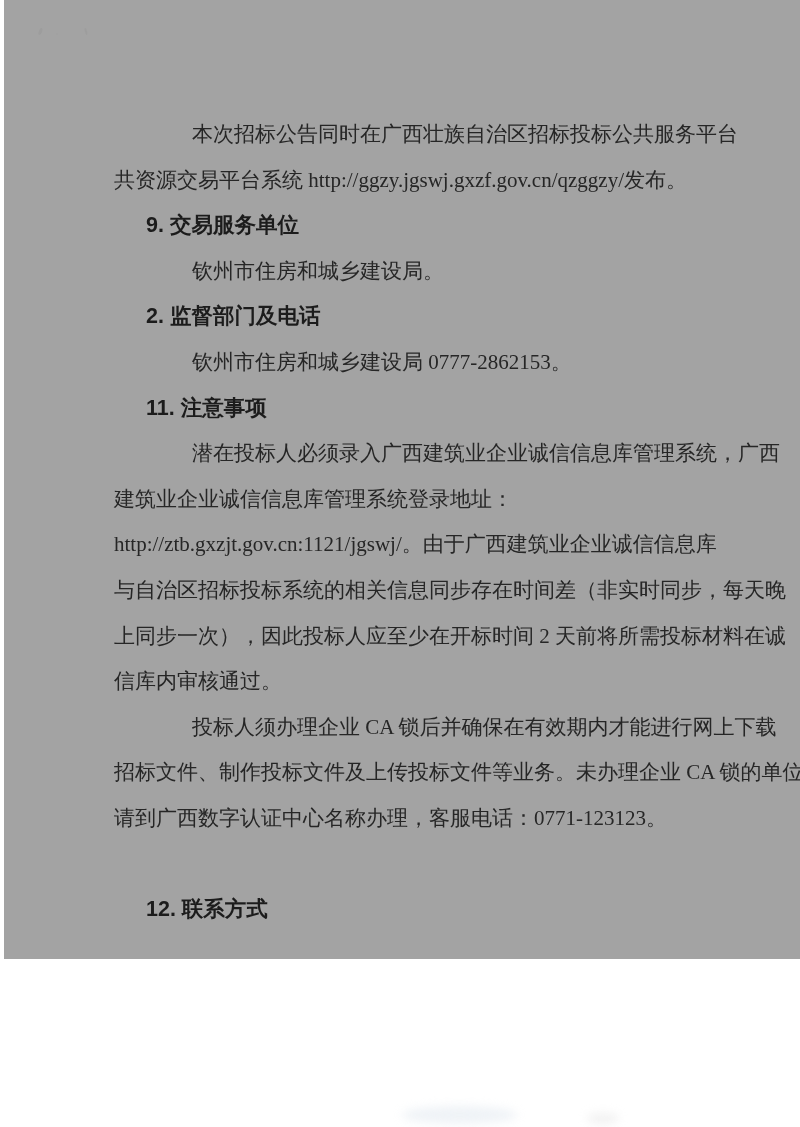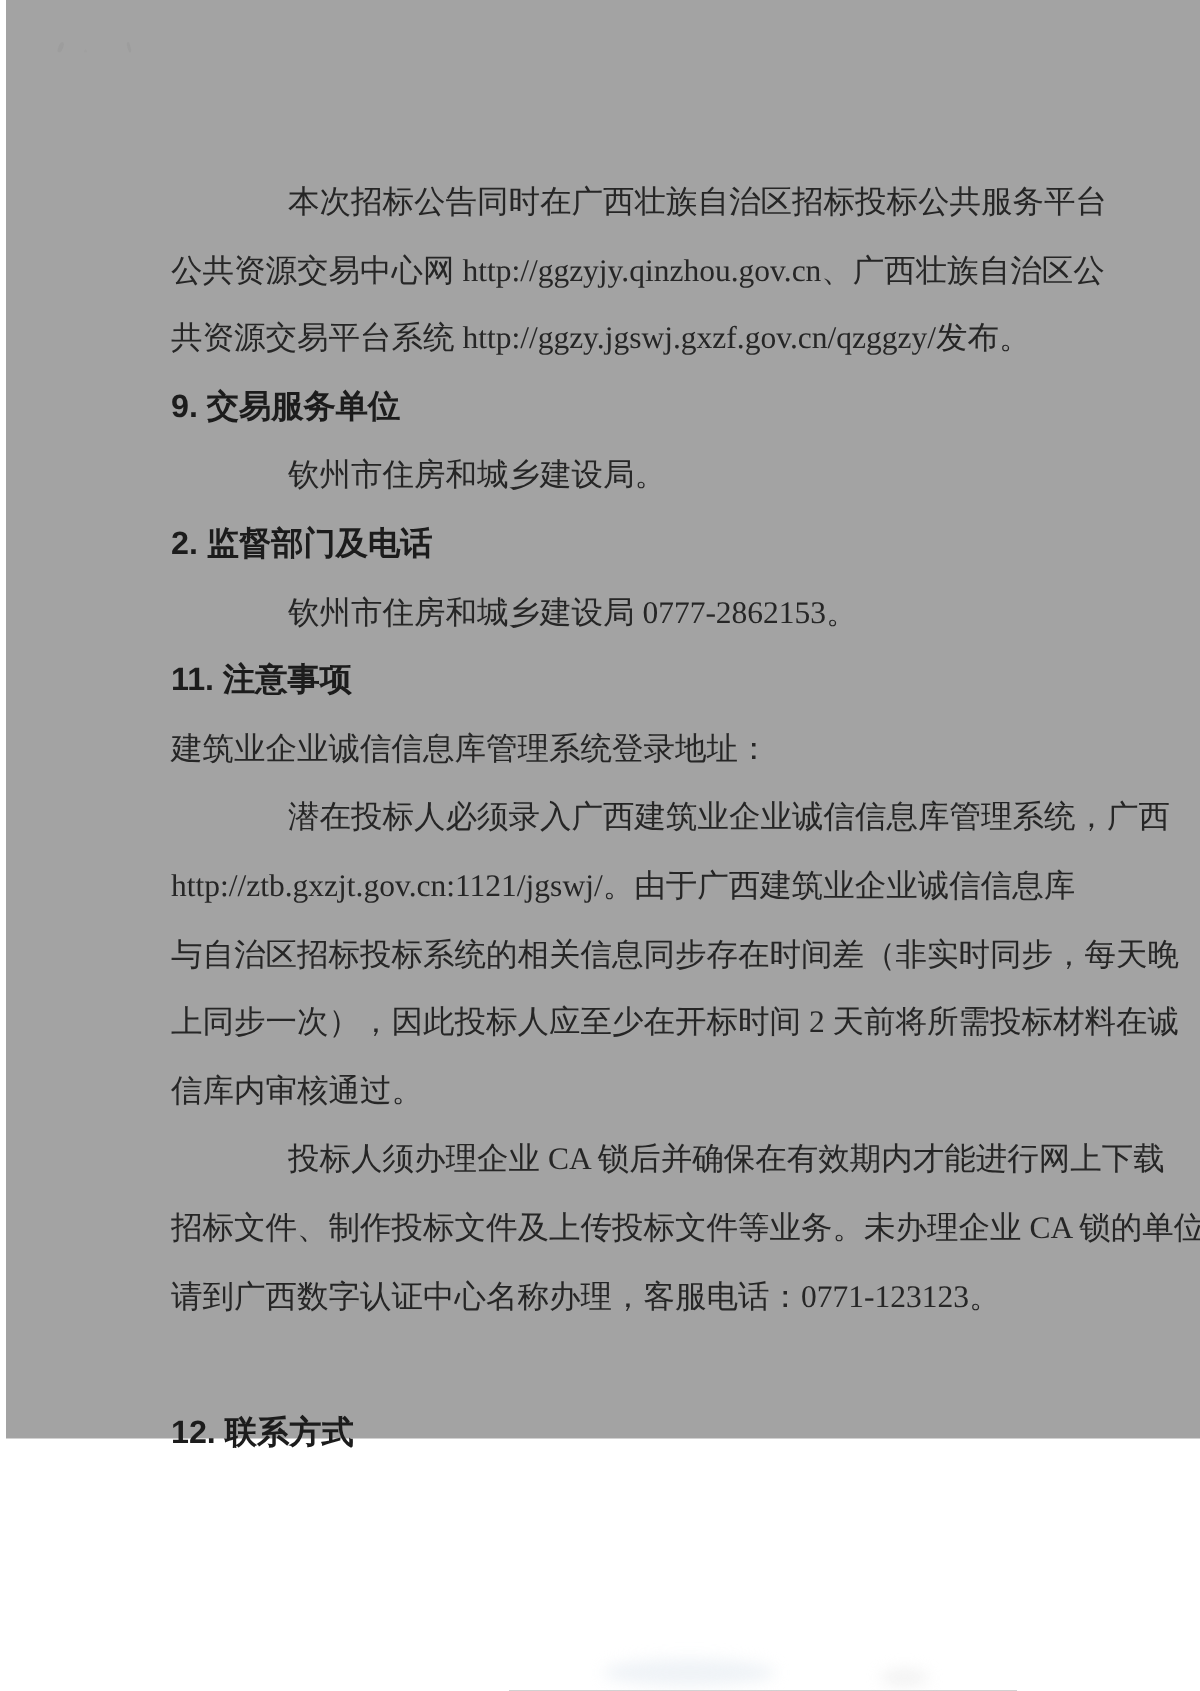--- a/index.html
+++ b/index.html
@@ -27,20 +27,21 @@
     line-height: 45.6px;
     font-size: 21px;
     white-space: nowrap;
   }
   .indent { padding-left: 78px; }
   .heading {
     font-family: "Liberation Sans", "DejaVu Sans", sans-serif;
     font-weight: 700;
     font-size: 21.5px;
     color: #1c1c1c;
+    margin-left: 32px;
   }
   .gap-before { margin-top: 45.6px; }
   
   .speck { position: absolute; background: #9a9a9a; }
   .speck-1 { left: 35px; top: 28px; width: 3px; height: 7px; opacity: .65; transform: rotate(22deg); border-radius: 45%; }
   .speck-2 { left: 52px; top: 33px; width: 2px; height: 2px; opacity: .3; border-radius: 50%; }
   .speck-3 { left: 81px; top: 28px; width: 2px; height: 7px; opacity: .6; transform: rotate(-14deg); border-radius: 45%; }
   .smudge { position: absolute; border-radius: 50%; filter: blur(5px); }
   .smudge-1 { left: 398px; top: 1106px; width: 115px; height: 18px; background: #e2e9f0; opacity: .55; }
   .smudge-2 { left: 583px; top: 1113px; width: 32px; height: 11px; background: #e4e4e4; opacity: .5; }
@@ -50,32 +51,31 @@
 
 <div class="page">
 
   <span class="speck speck-1"></span>
   <span class="speck speck-2"></span>
   <span class="speck speck-3"></span>
 
   <div class="doc">
 
     <div class="line indent">本次招标公告同时在广西壮族自治区招标投标公共服务平台</div>
-    <div class="line">公共资源交易中心网 http://ggzyjy.qinzhou.gov.cn、广西壮族自治区公</div>
     <div class="line">共资源交易平台系统 http://ggzy.jgswj.gxzf.gov.cn/qzggzy/发布。</div>
 
     <div class="line heading">9. 交易服务单位</div>
     <div class="line indent">钦州市住房和城乡建设局。</div>
 
     <div class="line heading">2. 监督部门及电话</div>
     <div class="line indent">钦州市住房和城乡建设局 0777-2862153。</div>
 
     <div class="line heading">11. 注意事项</div>
+    <div class="line indent">潜在投标人必须录入广西建筑业企业诚信信息库管理系统，广西</div>
     <div class="line">建筑业企业诚信信息库管理系统登录地址：</div>
-    <div class="line indent">潜在投标人必须录入广西建筑业企业诚信信息库管理系统，广西</div>
     <div class="line">http://ztb.gxzjt.gov.cn:1121/jgswj/。由于广西建筑业企业诚信信息库</div>
     <div class="line">与自治区招标投标系统的相关信息同步存在时间差（非实时同步，每天晚</div>
     <div class="line">上同步一次），因此投标人应至少在开标时间 2 天前将所需投标材料在诚</div>
     <div class="line">信库内审核通过。</div>
     <div class="line indent">投标人须办理企业 CA 锁后并确保在有效期内才能进行网上下载</div>
     <div class="line">招标文件、制作投标文件及上传投标文件等业务。未办理企业 CA 锁的单位，</div>
     <div class="line">请到广西数字认证中心名称办理，客服电话：0771-123123。</div>
 
     <div class="line heading gap-before">12. 联系方式</div>
 

